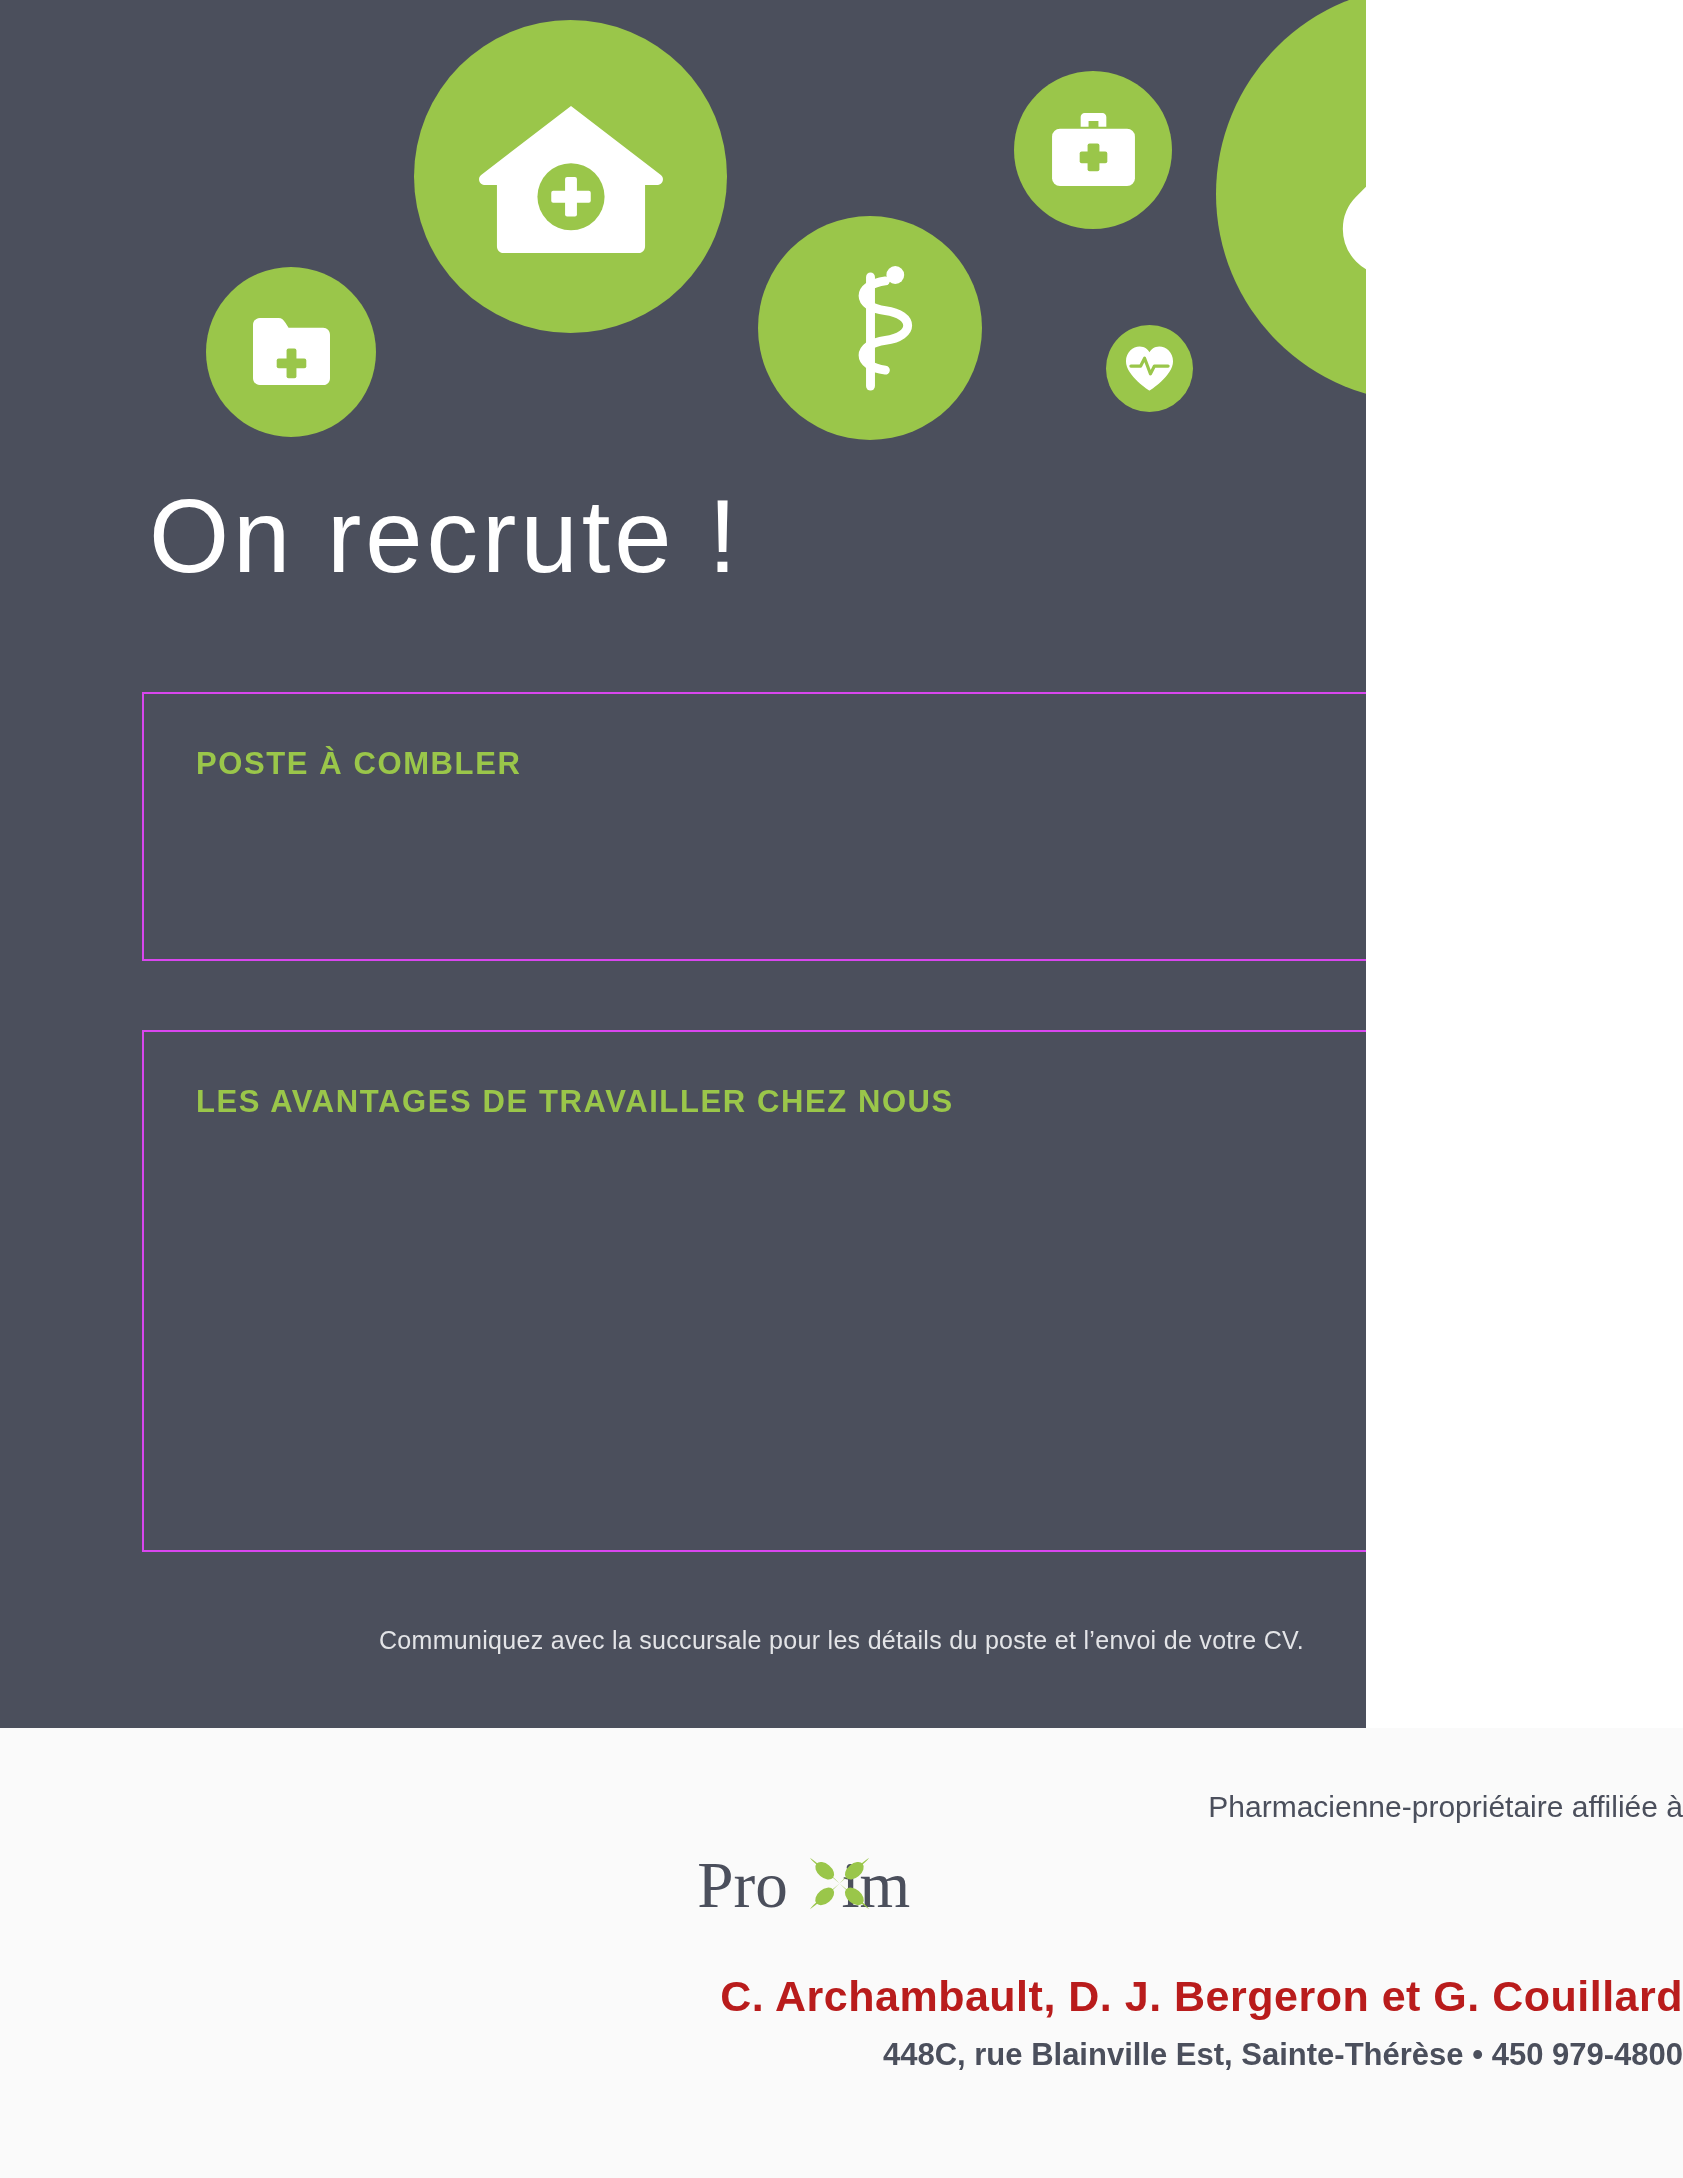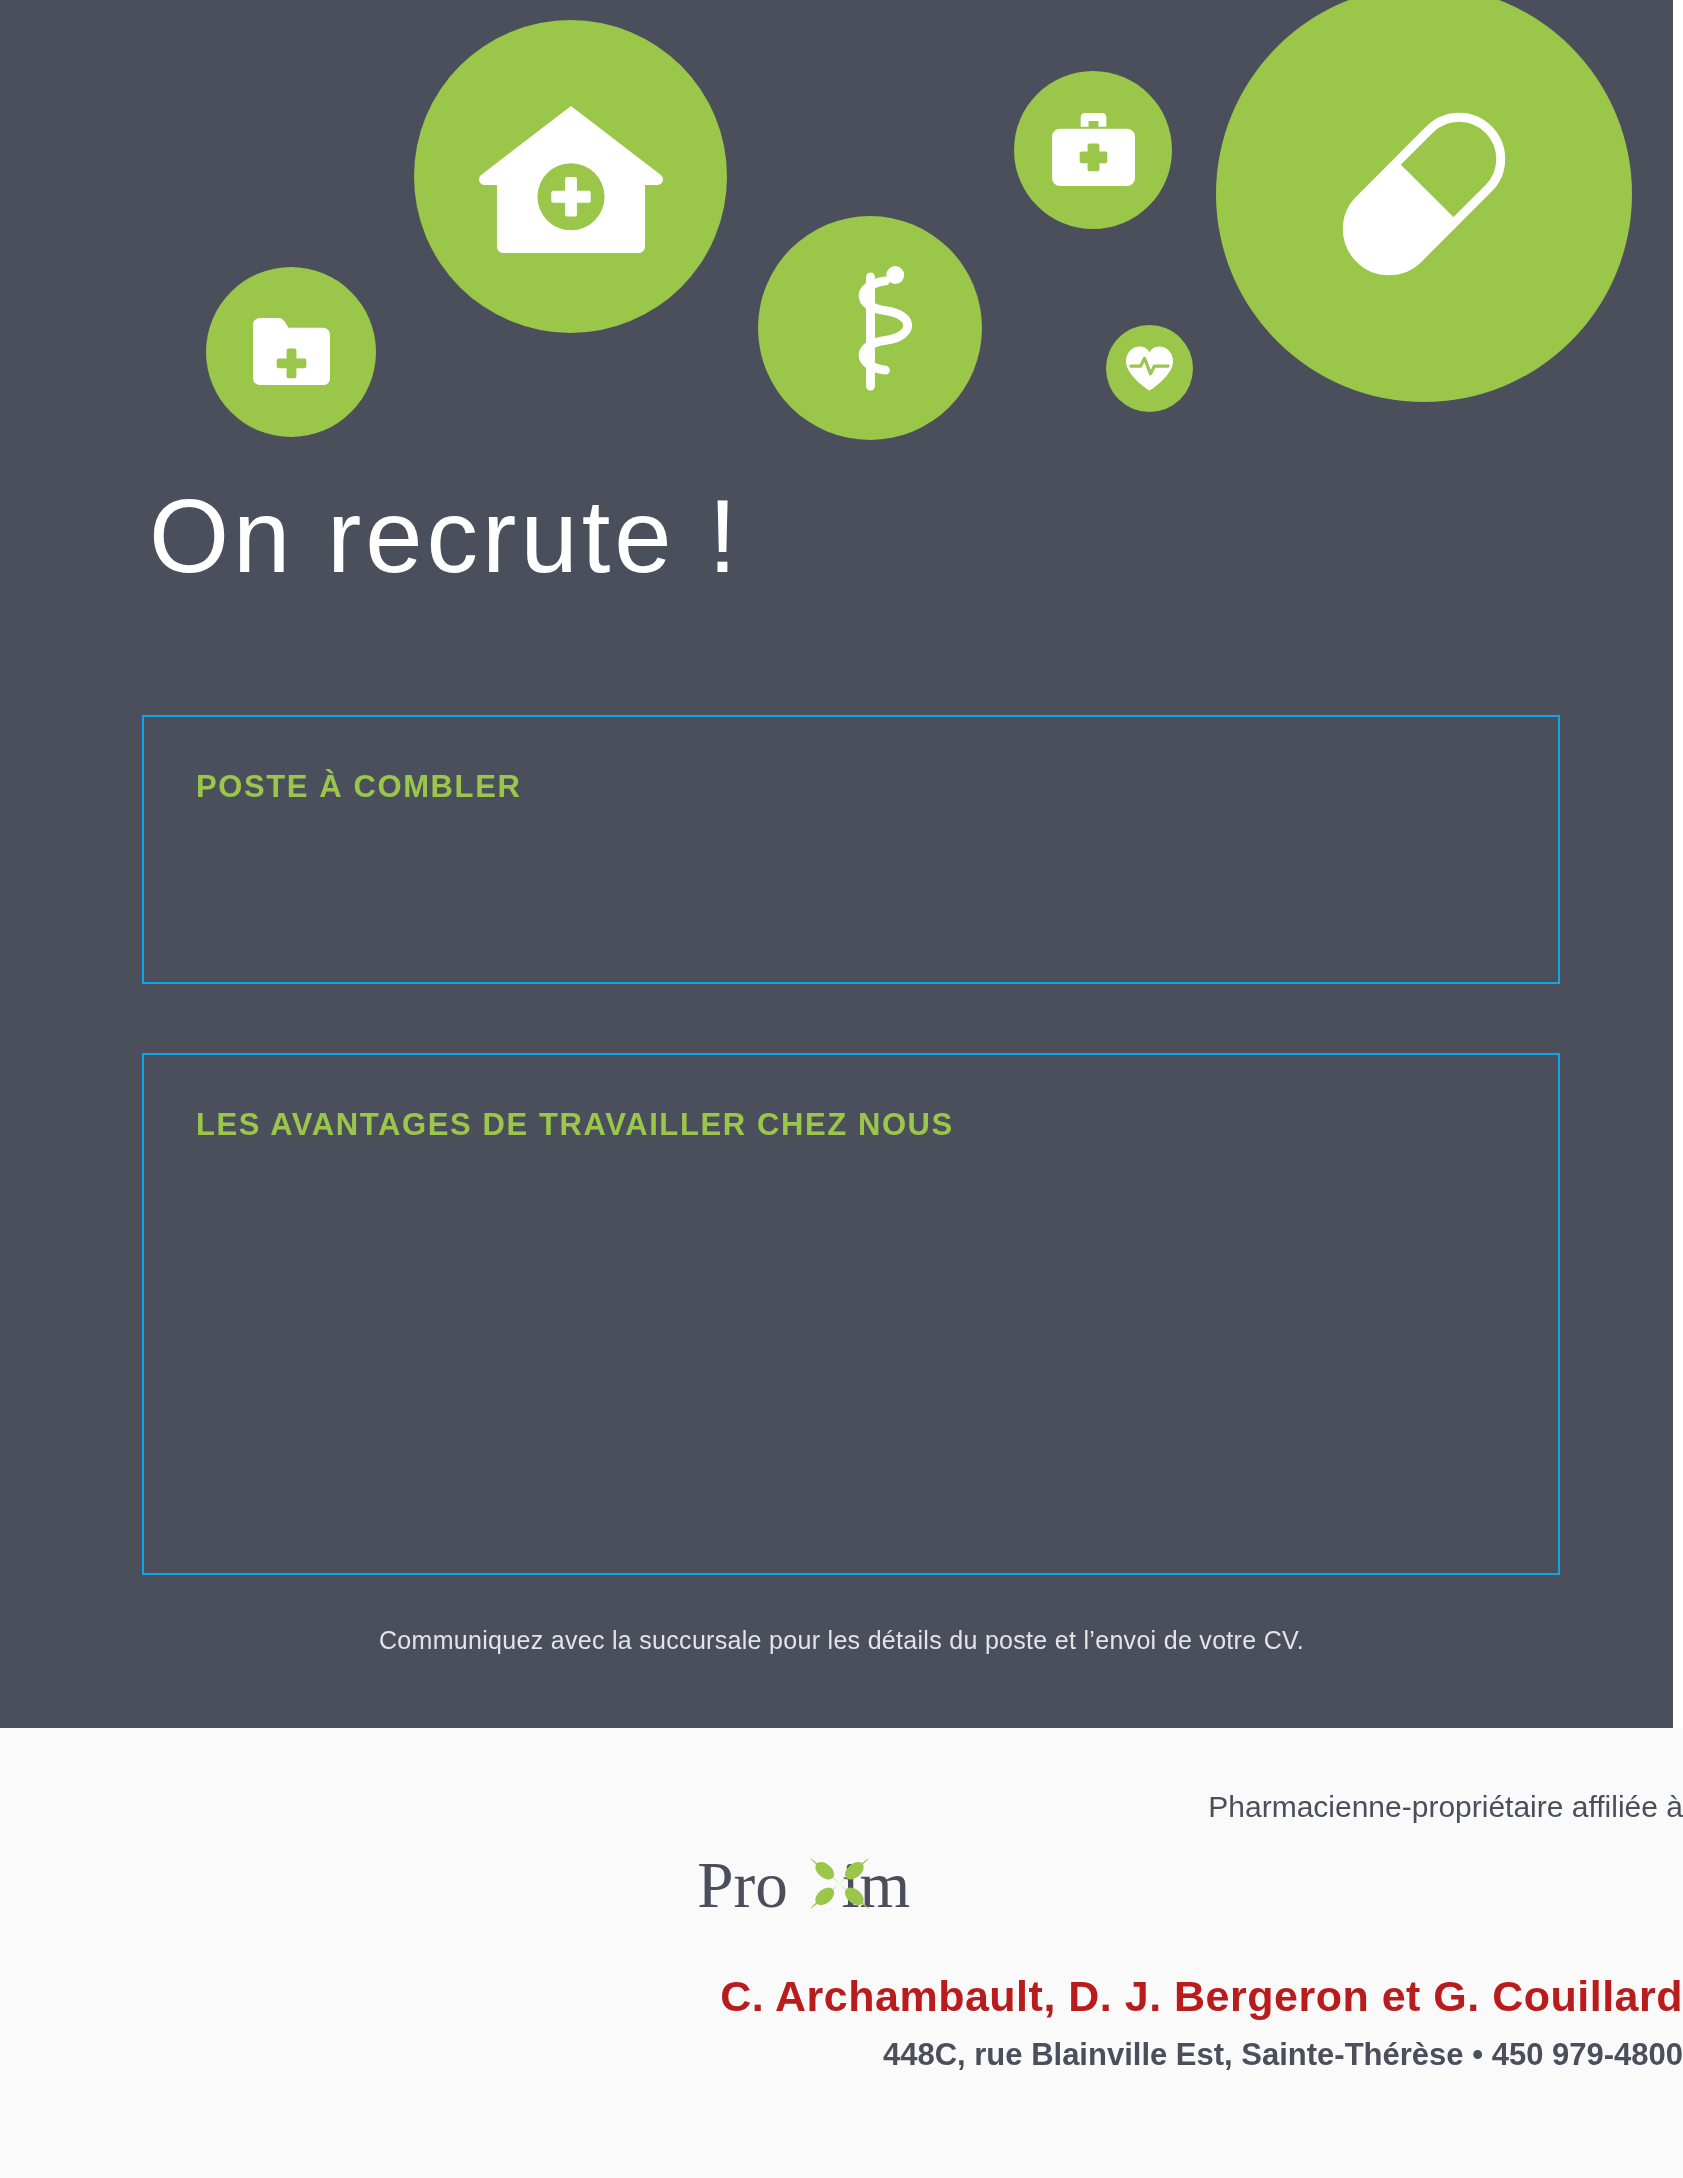--- a/index.html
+++ b/index.html
@@ -13,21 +13,21 @@
     position: relative;
     width: 1683px;
     height: 2178px;
     overflow: hidden;
     background: #ffffff;
   }
   
   .dark-panel {
     position: absolute;
     left: 0; top: 0;
-    width: 1673px;
+    width: 1366px;
     height: 1728px;
     background: #4b4f5c;
     overflow: hidden;
   }
   
   .circle {
     position: absolute;
     border-radius: 50%;
     background: #9ac64a;
     display: flex;
@@ -52,23 +52,22 @@
     font-size: 103px;
     font-weight: 400;
     letter-spacing: 4px;
     line-height: 1;
     white-space: nowrap;
   }
 
   
   .box {
     position: absolute;
-    border: 2px solid #0ea5e9;
+    border: 2px solid #d946ef;
     background: transparent;
-    margin-top: 23px;
   }
   .box-poste { left: 142px; top: 692px; width: 1418px; height: 269px; }
   .box-avant { left: 142px; top: 1030px; width: 1418px; height: 522px; padding-left: 16px; }
   .box-title {
     position: absolute;
     left: 52px;
     top: 52px;
     color: #9ac64a;
     font-size: 31px;
     font-weight: bold;

